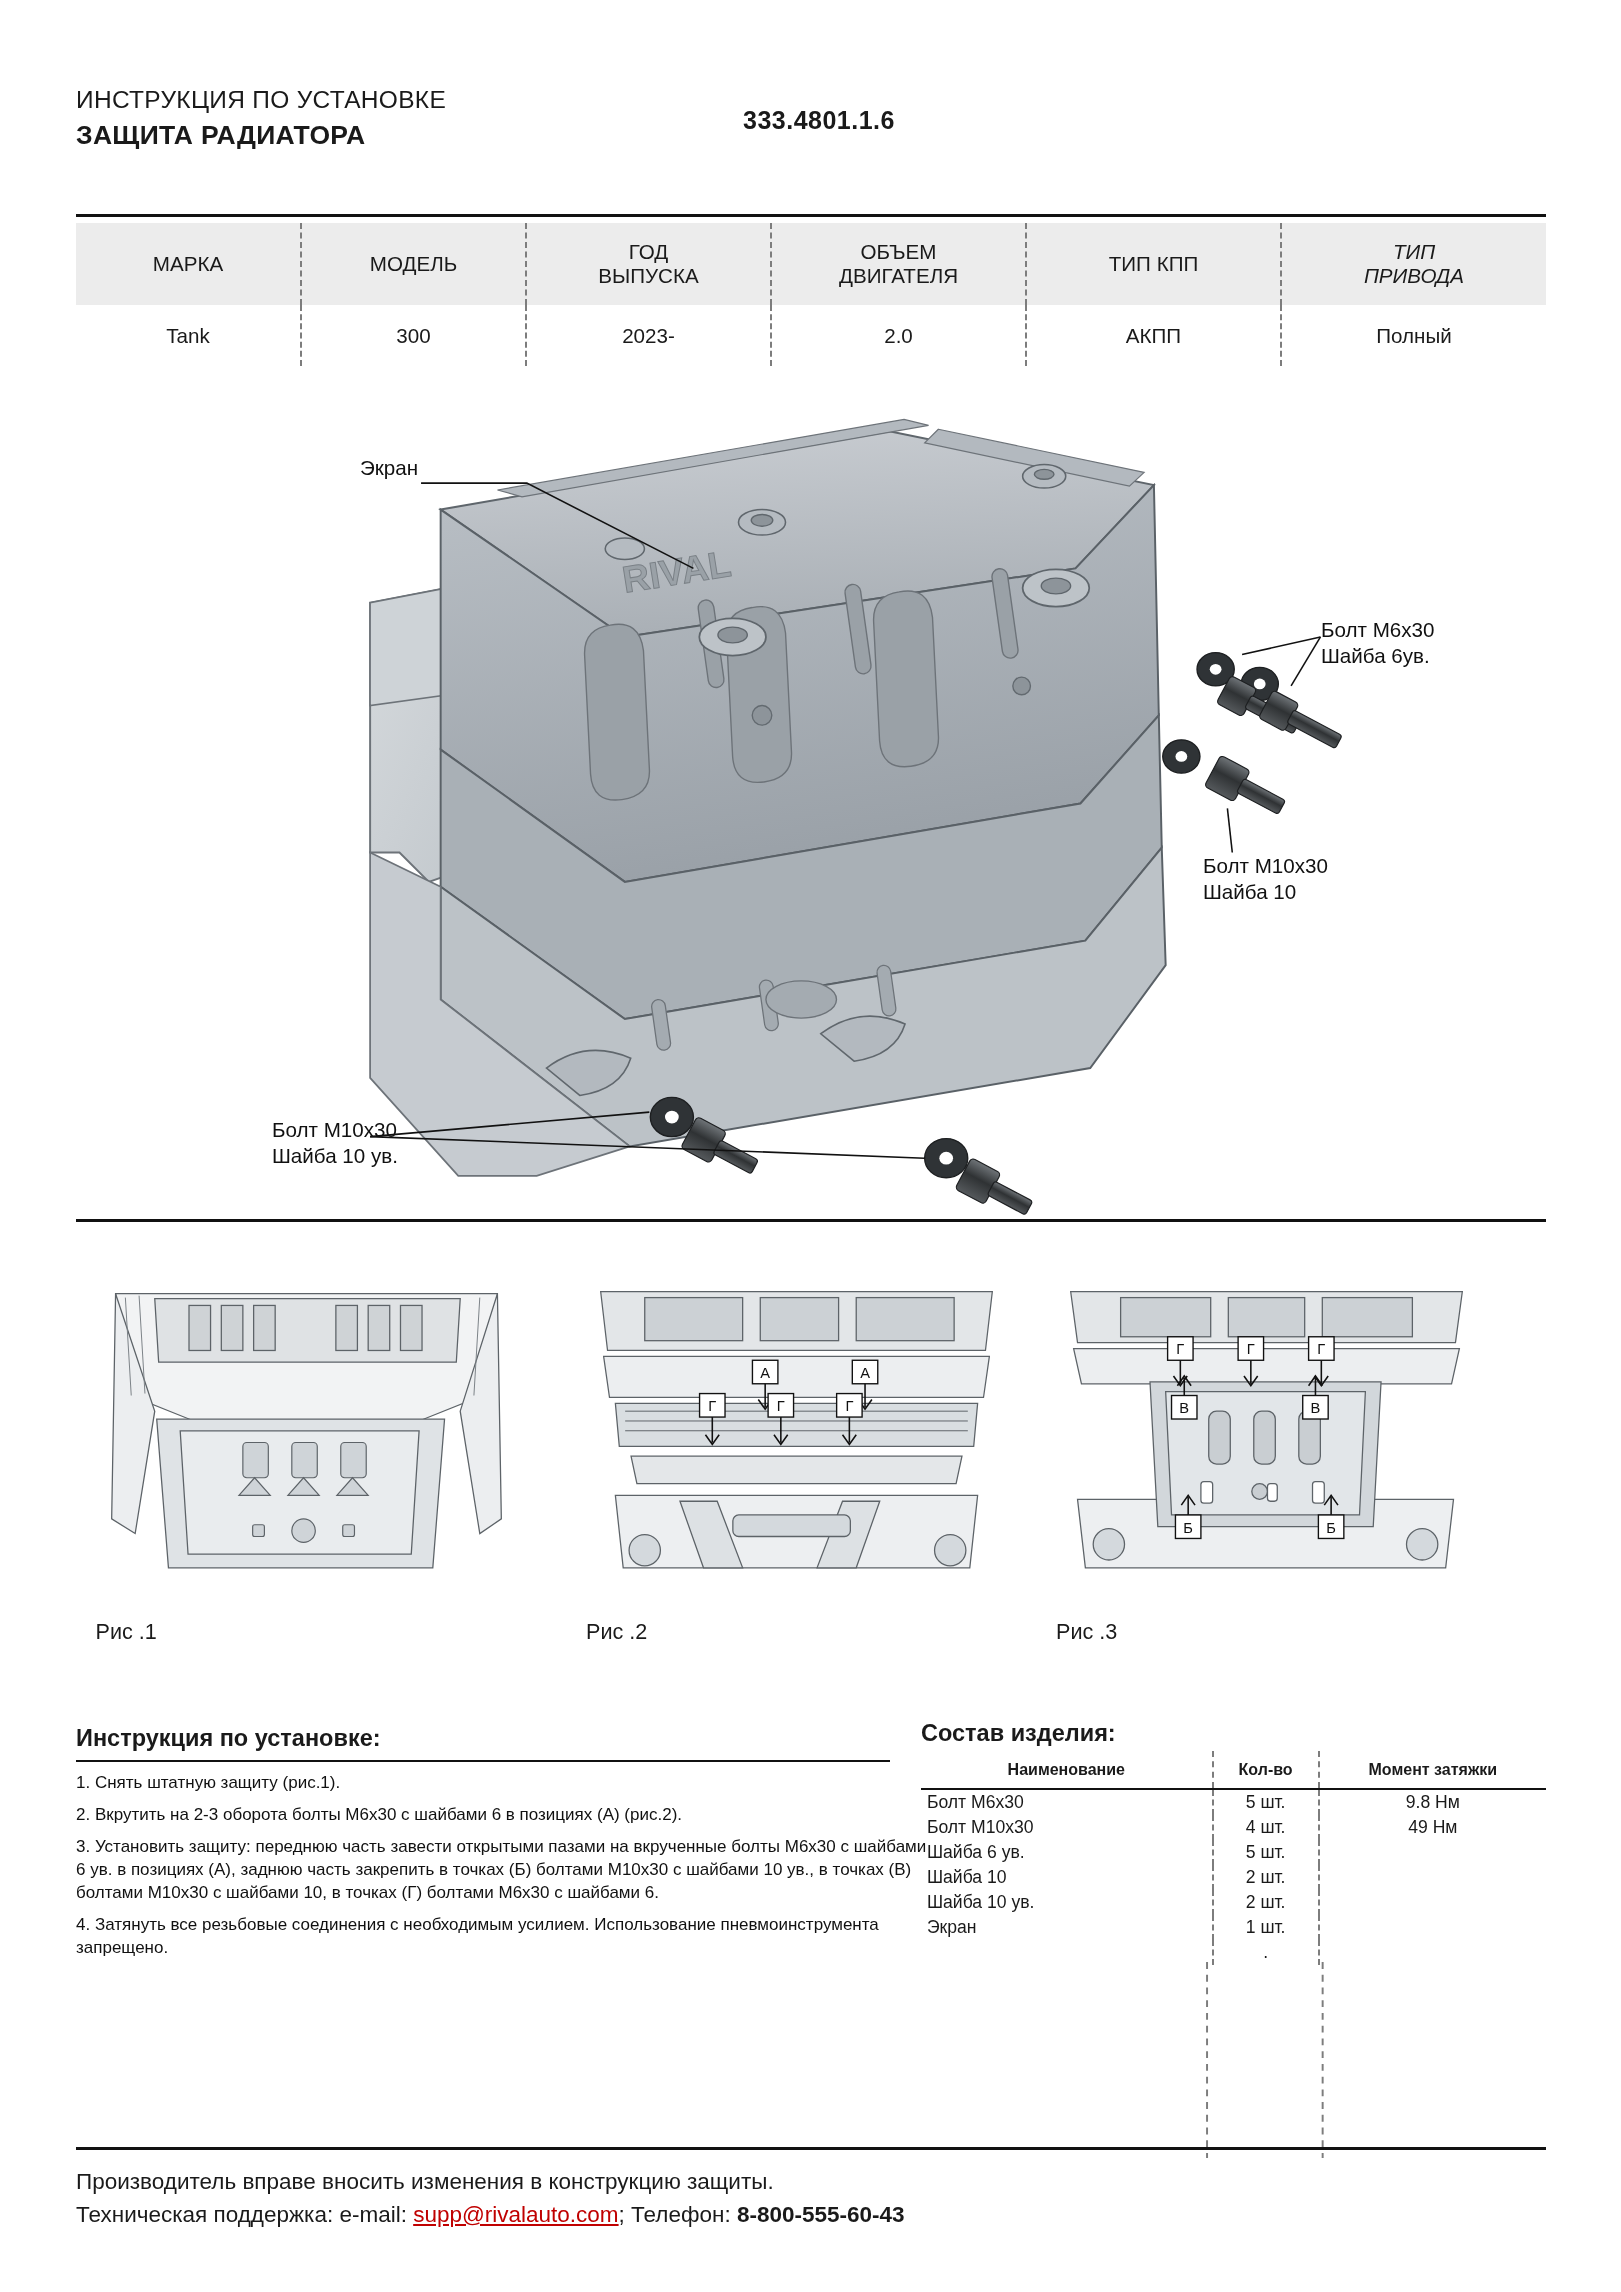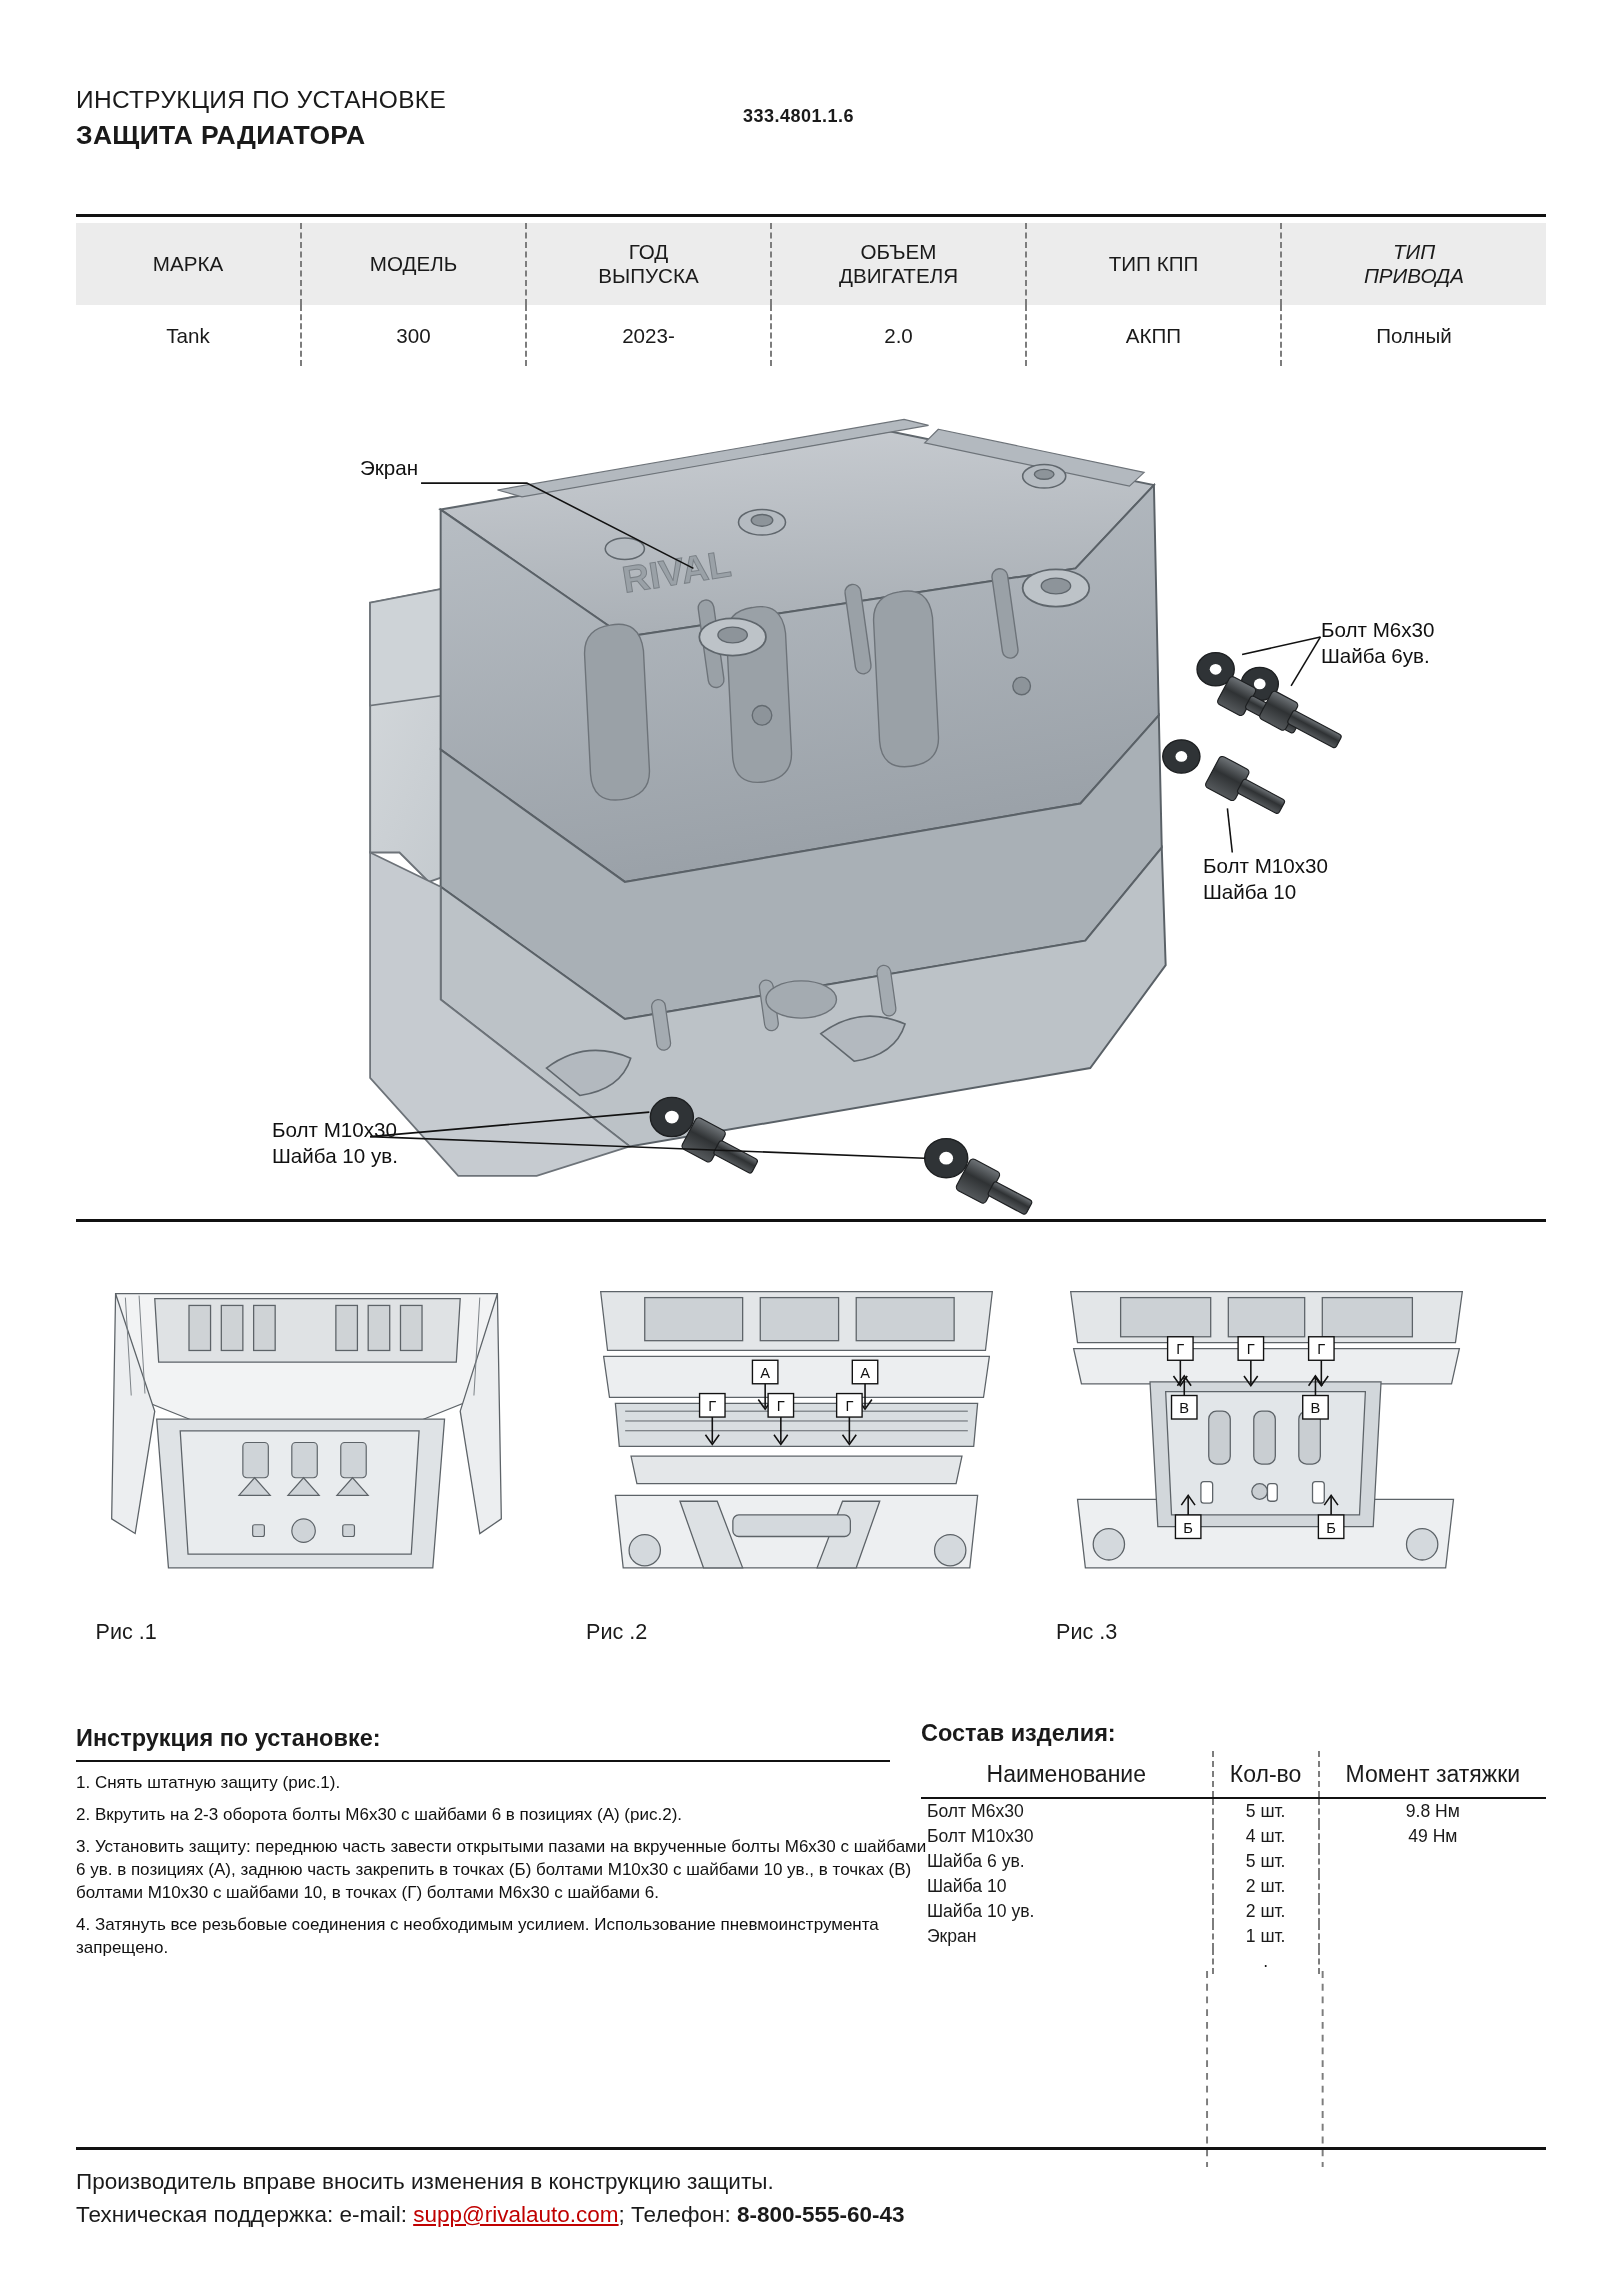--- a/index.html
+++ b/index.html
@@ -32,21 +32,21 @@
   }
   .hdr-line2 {
     font-size: 26.5px;
     font-weight: bold;
     margin-top: 5.9px;
     letter-spacing: 0.3px;
   }
   .hdr-code {
     position: absolute;
     left: 667px; top: 19.6px;
-    font-size: 18px;
+    font-size: 25px;
     font-weight: bold;
     letter-spacing: 0.5px;
   }
 
   .rule-top {
     position: absolute;
     left: 76px; top: 214px;
     width: 1470px; height: 2.9px;
     background: #111;
   }
@@ -159,22 +159,22 @@
     margin: 0 0 3.9px 0;
     font-size: 23.5px;
     font-weight: bold;
   }
   .comp-table {
     width: 625px;
     border-collapse: collapse;
     table-layout: fixed;
   }
   .comp-table th {
-    font-size: 23px;
-    font-weight: normal;
+    font-size: 16px;
+    font-weight: bold;
     padding: 9.8px 5.9px;
     text-align: center;
     border-right: 2px dashed #7d7d7d;
     border-bottom: 2px solid #111;
   }
   .comp-table th:last-child { border-right: none; }
   .comp-table td {
     font-size: 17.6px;
     padding: 2px 5.9px;
     border-right: 2px dashed #7d7d7d;

